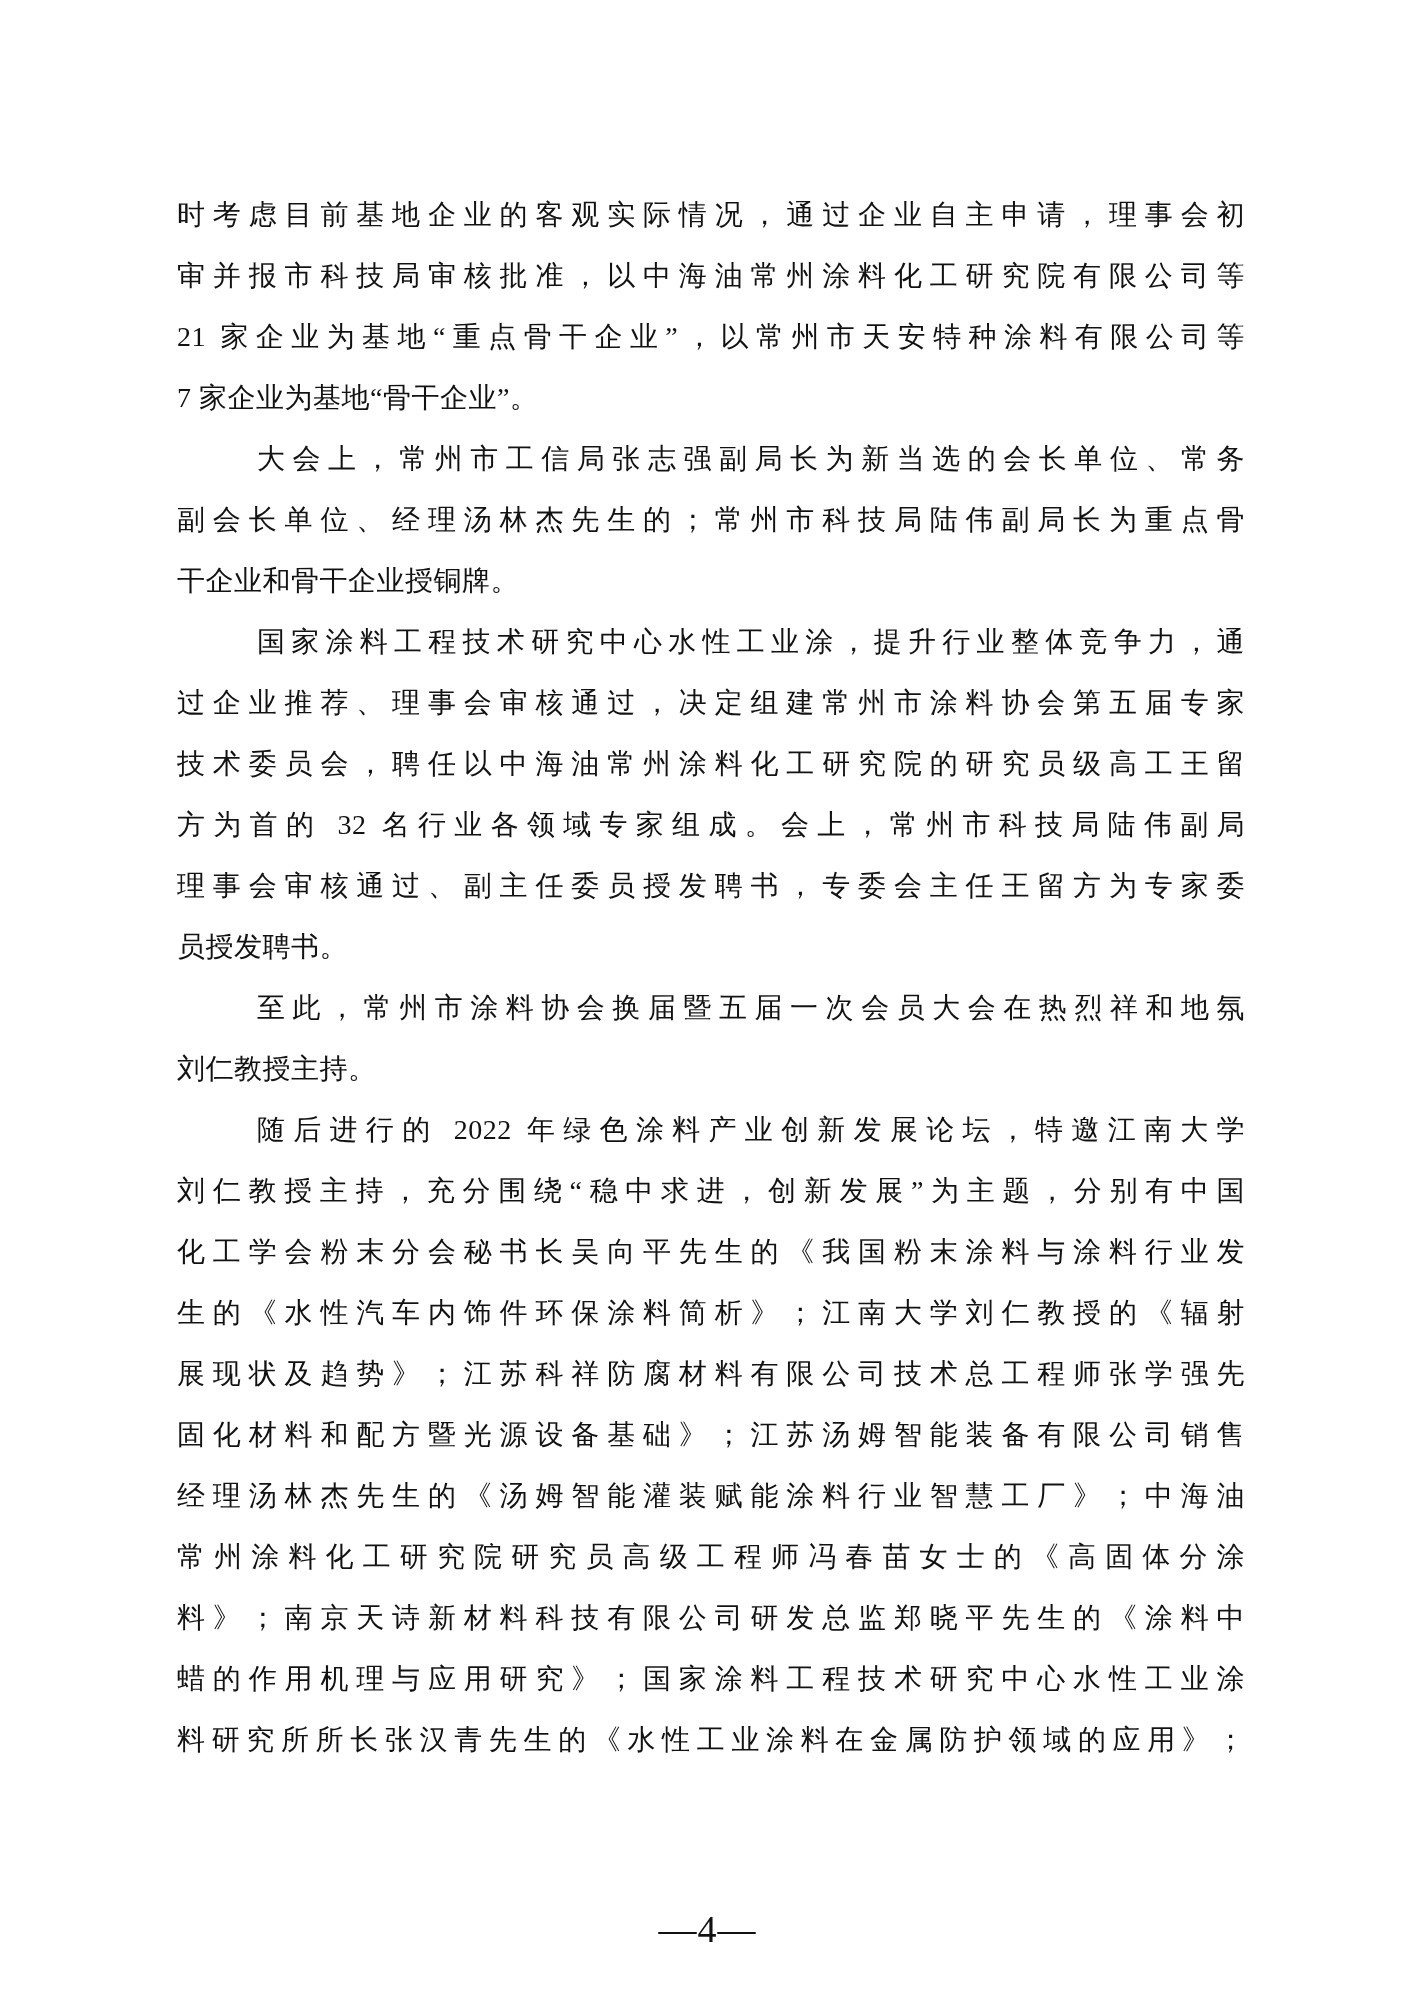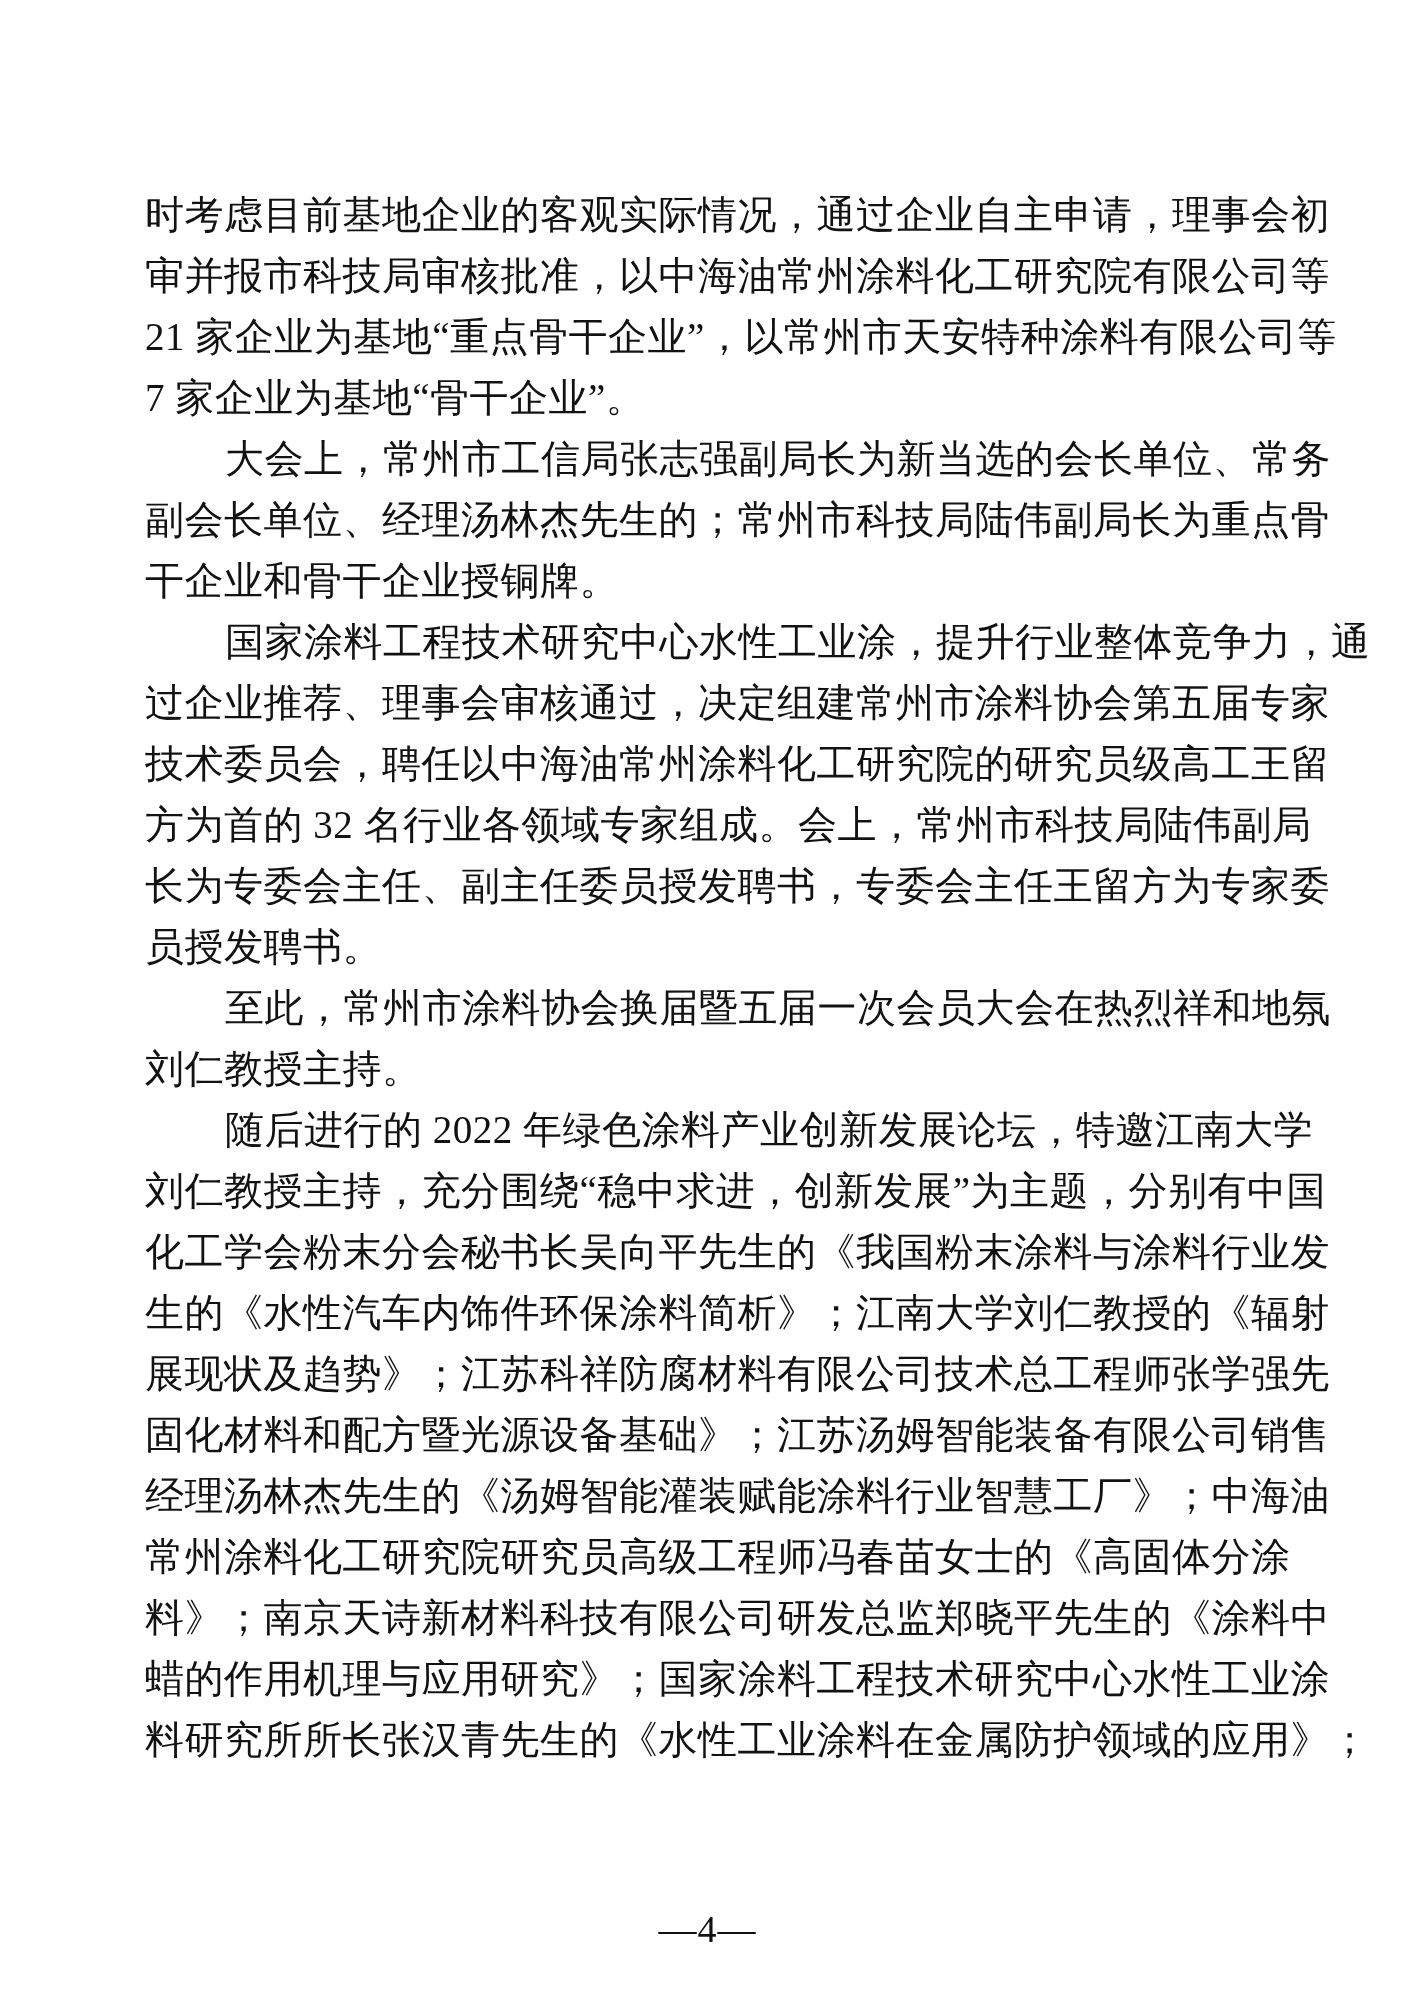--- a/index.html
+++ b/index.html
@@ -18,26 +18,27 @@
   }
   .body-text {
     position: absolute;
     left: 145px;
     top: 184px;
     width: 1100px;
   }
   .line {
     height: 61px;
     line-height: 61px;
-    font-size: 39px;
+    font-size: 28px;
     white-space: nowrap;
     text-align: justify;
     text-align-last: justify;
     text-justify: inter-character;
     letter-spacing: 0.5px;
+    margin-left: 32px;
   }
   .line.short {
     text-align: center;
     text-align-last: left;
   }
   .line.indent {
     text-indent: 80px;
   }
   .page-number {
     position: absolute;
@@ -59,21 +60,21 @@
     <div class="line">审并报市科技局审核批准，以中海油常州涂料化工研究院有限公司等</div>
     <div class="line">21 家企业为基地“重点骨干企业”，以常州市天安特种涂料有限公司等</div>
     <div class="line short">7 家企业为基地“骨干企业”。</div>
     <div class="line indent">大会上，常州市工信局张志强副局长为新当选的会长单位、常务</div>
     <div class="line">副会长单位、经理汤林杰先生的；常州市科技局陆伟副局长为重点骨</div>
     <div class="line short">干企业和骨干企业授铜牌。</div>
     <div class="line indent">国家涂料工程技术研究中心水性工业涂，提升行业整体竞争力，通</div>
     <div class="line">过企业推荐、理事会审核通过，决定组建常州市涂料协会第五届专家</div>
     <div class="line">技术委员会，聘任以中海油常州涂料化工研究院的研究员级高工王留</div>
     <div class="line">方为首的 32 名行业各领域专家组成。会上，常州市科技局陆伟副局</div>
-    <div class="line">长为专委会主任、副主任委员授发聘书，专委会主任王留方为专家委</div>
+    <div class="line">理事会审核通过、副主任委员授发聘书，专委会主任王留方为专家委</div>
     <div class="line short">员授发聘书。</div>
     <div class="line indent">至此，常州市涂料协会换届暨五届一次会员大会在热烈祥和地氛</div>
     <div class="line short">刘仁教授主持。</div>
     <div class="line indent">随后进行的 2022 年绿色涂料产业创新发展论坛，特邀江南大学</div>
     <div class="line">刘仁教授主持，充分围绕“稳中求进，创新发展”为主题，分别有中国</div>
     <div class="line">化工学会粉末分会秘书长吴向平先生的《我国粉末涂料与涂料行业发</div>
     <div class="line">生的《水性汽车内饰件环保涂料简析》；江南大学刘仁教授的《辐射</div>
     <div class="line">展现状及趋势》；江苏科祥防腐材料有限公司技术总工程师张学强先</div>
     <div class="line">固化材料和配方暨光源设备基础》；江苏汤姆智能装备有限公司销售</div>
     <div class="line">经理汤林杰先生的《汤姆智能灌装赋能涂料行业智慧工厂》；中海油</div>

